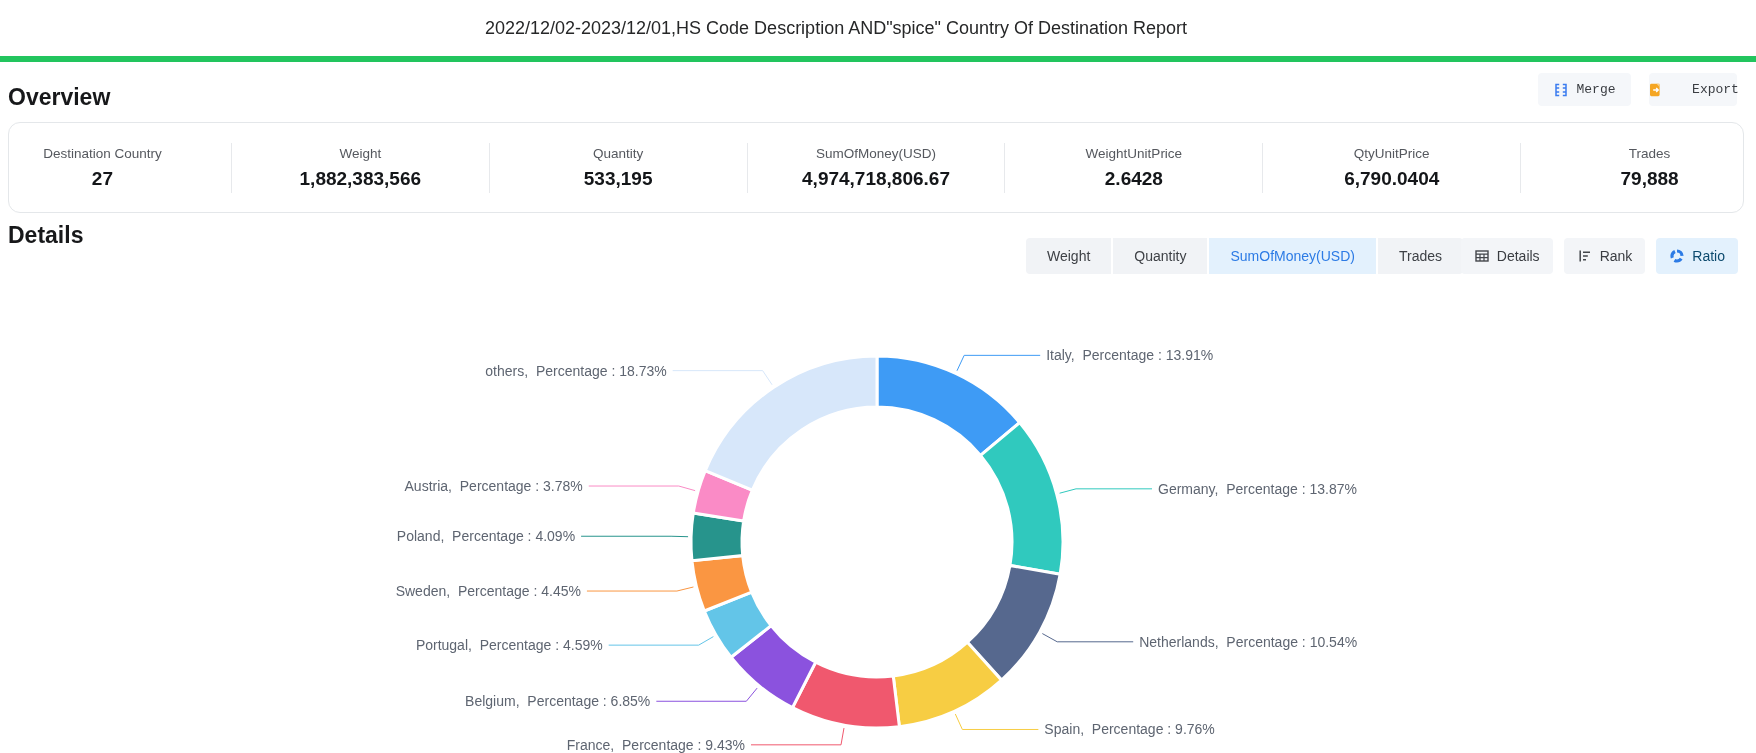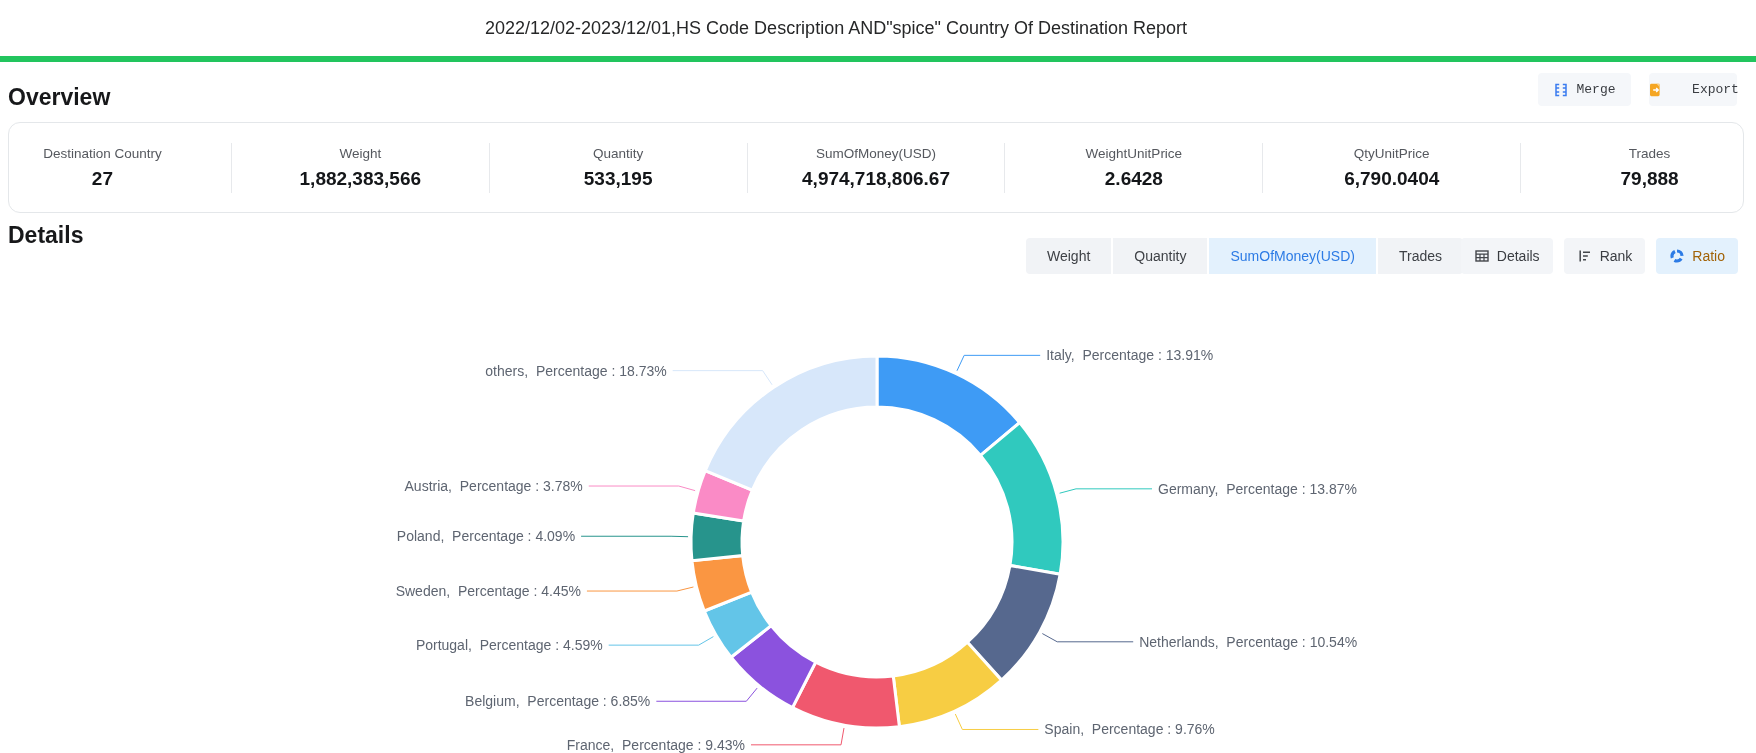--- a/index.html
+++ b/index.html
@@ -32,21 +32,21 @@
   .metric-tabs { position:absolute; top:238px; right:293px; height:36px; display:flex; gap:2px; }
   .metric-tab { height:36px; line-height:36px; padding:0 21px; background:#f1f3f6;
     font-size:14px; color:#3e4146; cursor:pointer; }
   .metric-tab:first-child { border-radius:4px 0 0 4px; }
   .metric-tab:last-child { border-radius:0 4px 4px 0; }
   .metric-tab.active { background:#e3f1fd; color:#2c7be5; }
 
   .view-btns { position:absolute; top:238px; right:18px; height:36px; display:flex; gap:11px; }
   .view-btn { height:36px; display:flex; align-items:center; gap:7px; padding:0 13px;
     background:#f3f5f8; border-radius:4px; font-size:14px; color:#3a3d42; cursor:pointer; }
-  .view-btn.active { background:#e3f1fd; color:#a16207; }
+  .view-btn.active { background:#e3f1fd; color:#0c4a6e; }
   .view-btn svg { display:block; }
 
   .chart-wrap { position:absolute; left:0; top:300px; width:1508px; height:453px; }
   .chart-wrap svg { display:block; }
   .pie-label { font-size:14px; fill:#5e6571; }
 </style>
 </head>
 <body>
 
 <div class="title-bar">2022/12/02-2023/12/01,HS Code Description AND"spice" Country Of Destination Report</div>

